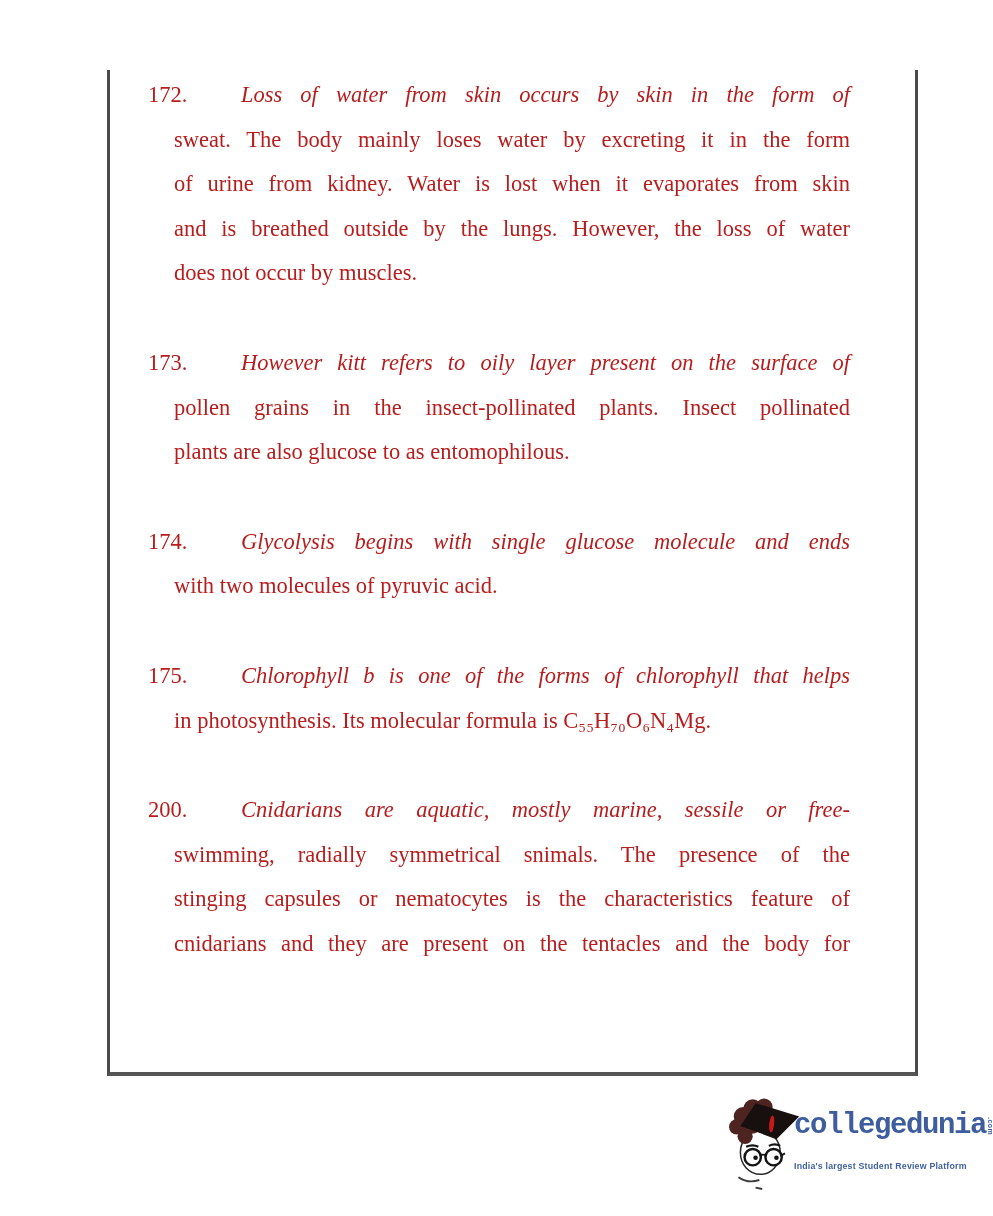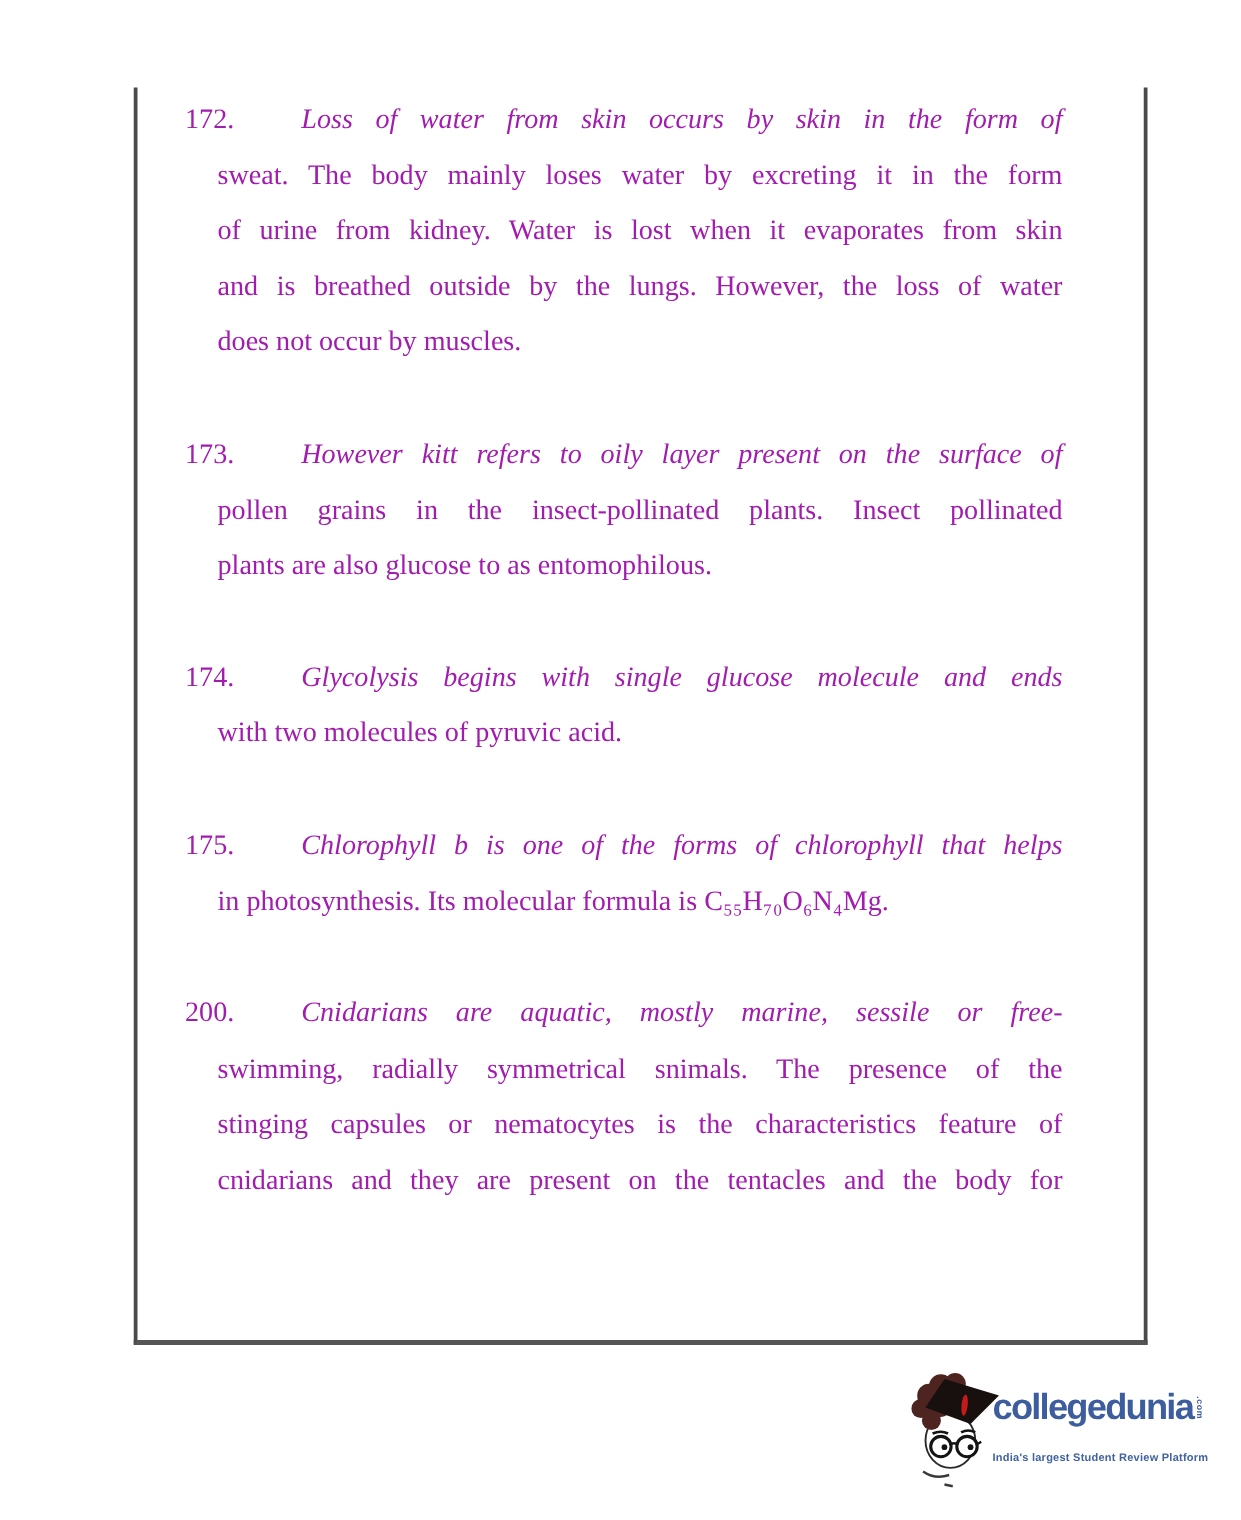--- a/index.html
+++ b/index.html
@@ -11,39 +11,39 @@
     position:absolute;left:107px;top:70px;width:811px;height:1006px;
     box-sizing:border-box;
     border-left:3px solid #4a4a4a;
     border-right:3px solid #4a4a4a;
     border-bottom:4px solid #555555;
     background:#ffffff;
   }
   .answers{padding-top:3px;padding-left:64px;}
   .item{
     position:relative;width:676px;
-    font-size:22.5px;line-height:44.6px;color:#a21caf;
+    font-size:22.5px;line-height:44.6px;color:#b91c1c;
     margin-bottom:45px;
   }
   .item .num{position:absolute;left:-26px;top:0;}
   .line{text-align:justify;text-align-last:justify;}
   .line.first{padding-left:67px;font-style:italic;}
   .line.last{text-align-last:left;}
   .item.justify-last .line.last{text-align-last:justify;}
 
   
   .logo{
     position:absolute;left:729px;top:1094px;width:248px;height:102px;
     display:flex;align-items:flex-start;cursor:pointer;
   }
   .mascot{width:74px;height:98px;flex:0 0 auto;}
   .logo-text{margin-left:-9px;margin-top:17px;}
   .brand-row{display:flex;align-items:center;}
   .brand{
-    font-family:Liberation Sans, sans-serif;
+    font-family:Liberation Mono, monospace;
     font-weight:bold;font-size:29px;letter-spacing:-1.4px;
     color:#3d5d9e;line-height:30px;
   }
   .tld{
     writing-mode:vertical-rl;font-family:"Liberation Sans",sans-serif;
     font-weight:bold;font-size:7px;color:#3d5d9e;letter-spacing:0.5px;
     margin-left:1px;margin-top:2px;height:20px;
   }
   .tagline{
     font-family:"Liberation Sans","DejaVu Sans",sans-serif;

